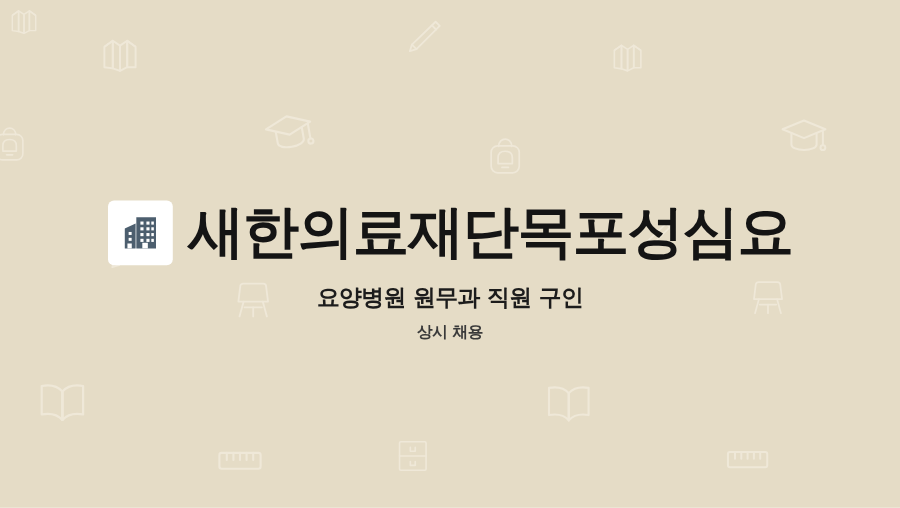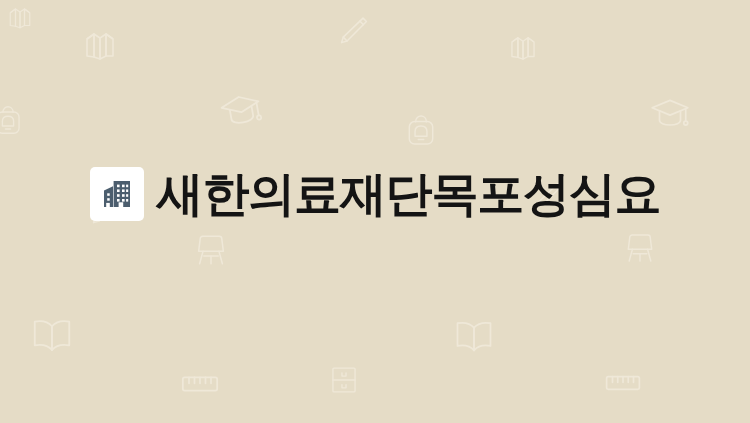--- a/index.html
+++ b/index.html
@@ -264,15 +264,19 @@
             <rect x="27.1" y="23" width="2.1" height="2.6" fill="#ffffff"></rect>
             <rect x="7.2" y="26.9" width="3.6" height="4.1" fill="#ffffff"></rect>
             <rect x="19.6" y="26.3" width="4.6" height="4.7" fill="#ffffff"></rect>
           </svg>
         </span>
       </div>
 
       <div id="company-title">새한의료재단목포성심요</div>
     </div>
 
+    <div id="subtitle-block">
+      <p id="job-title">요양병원 원무과 직원 구인</p>
+      <p id="hiring-status">상시 채용</p>
+    </div>
 
   </div>
 </div>
 
 </body></html>

